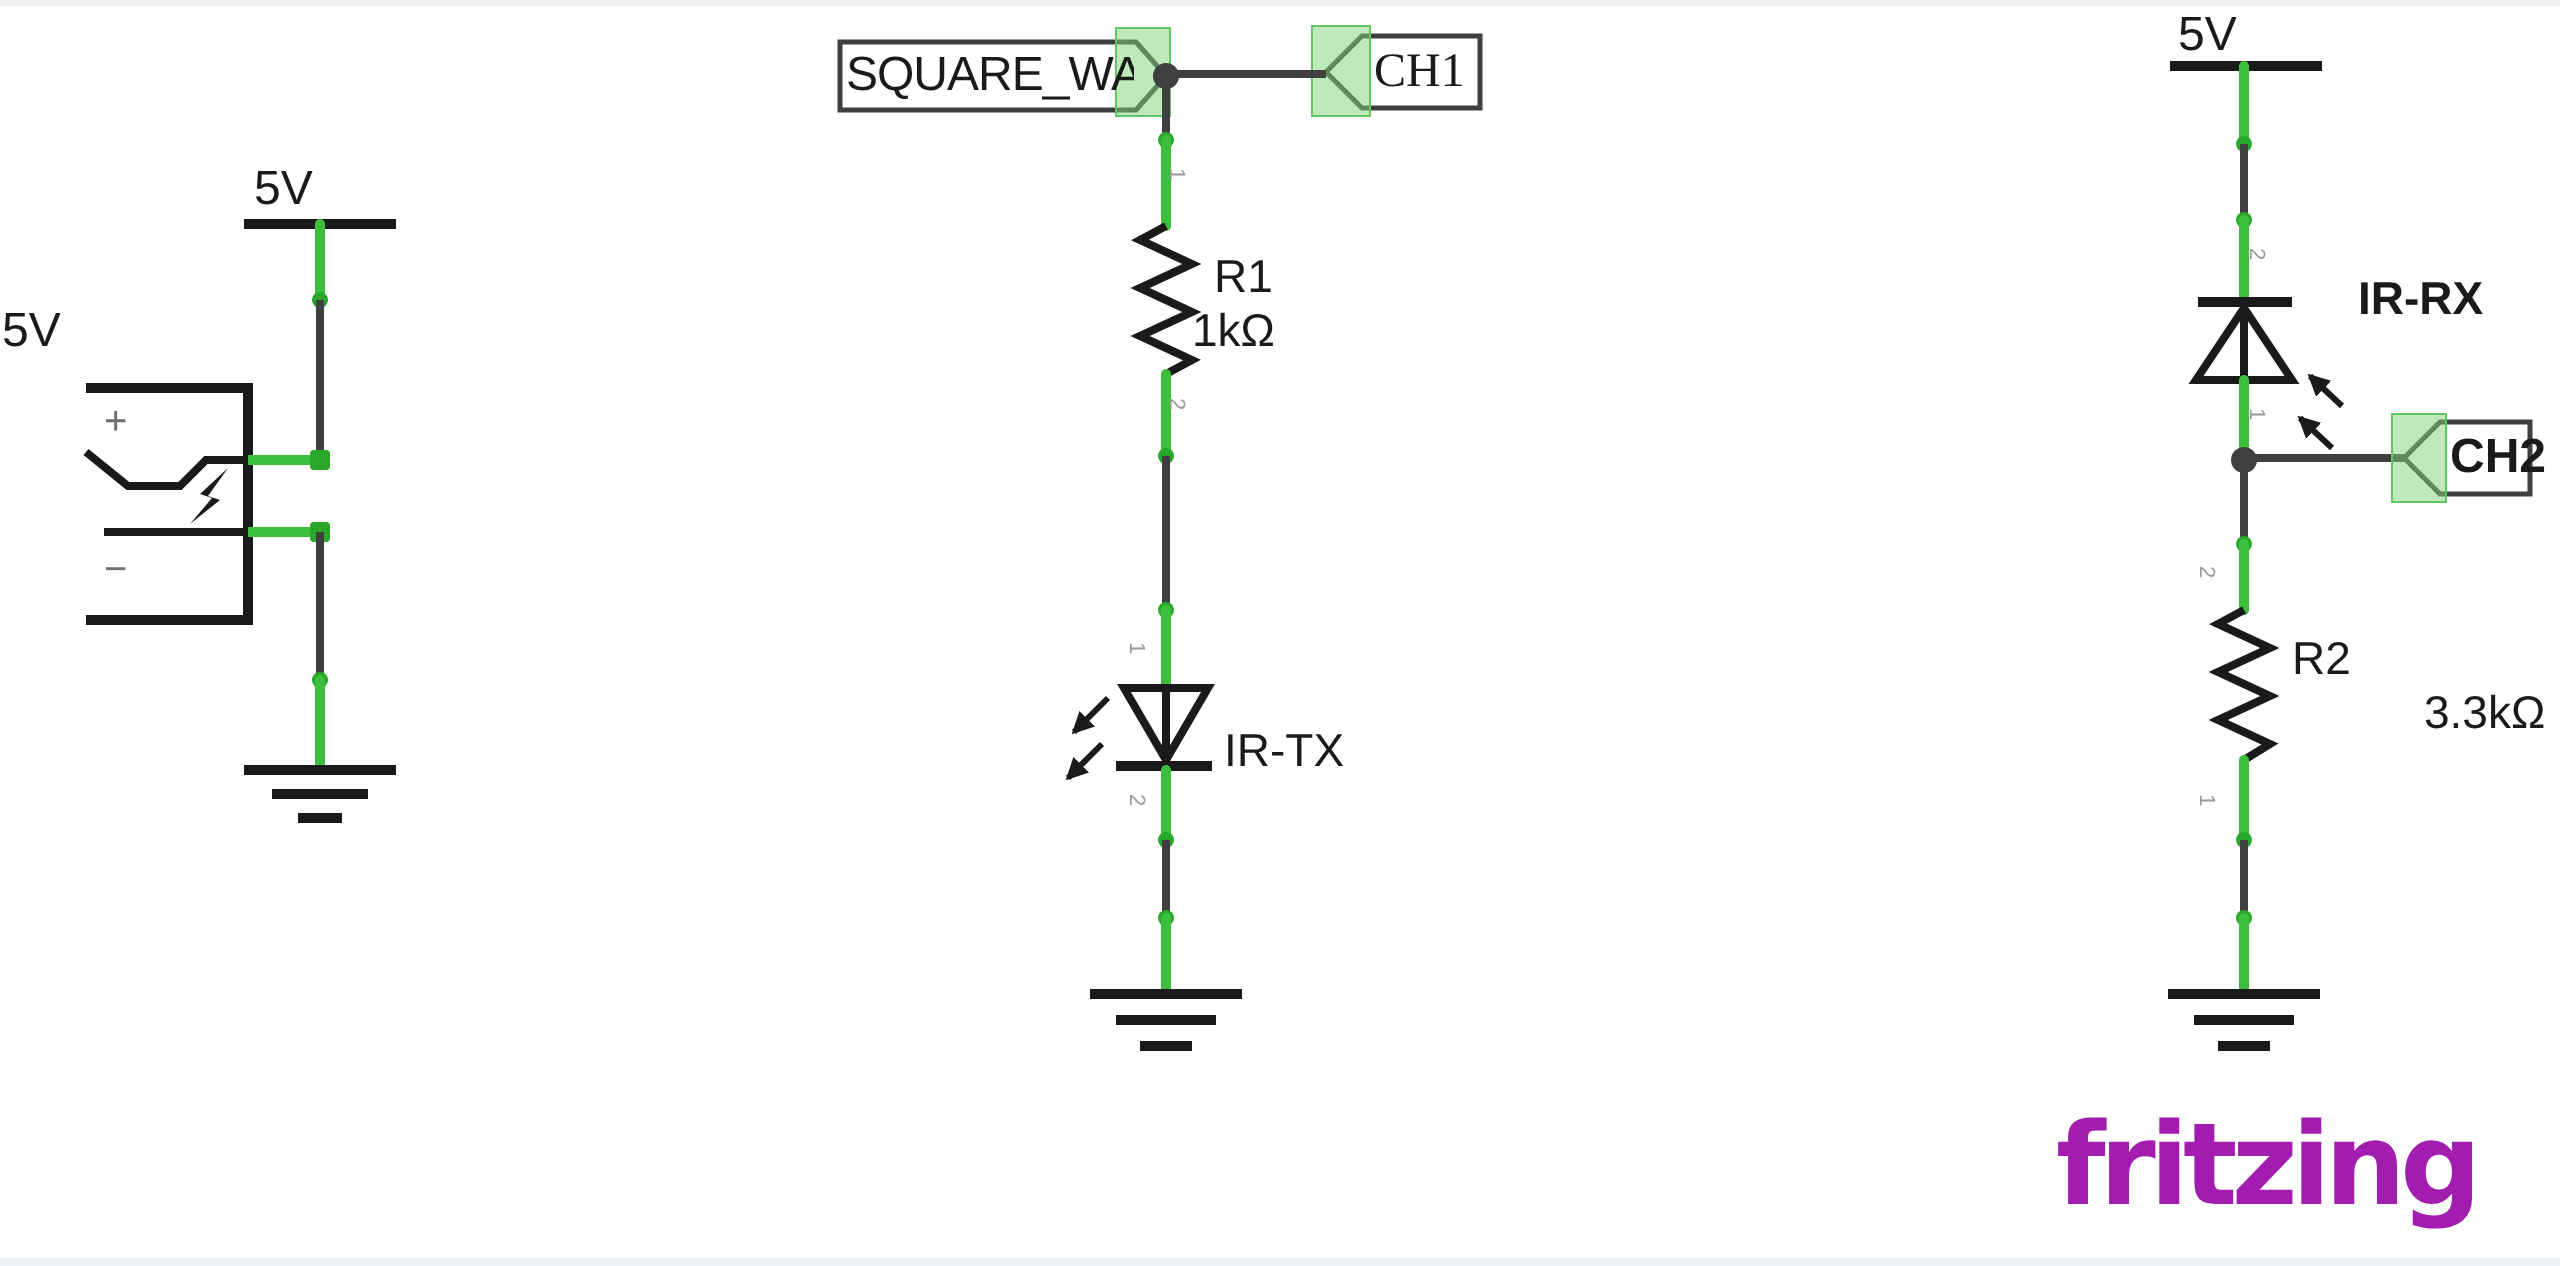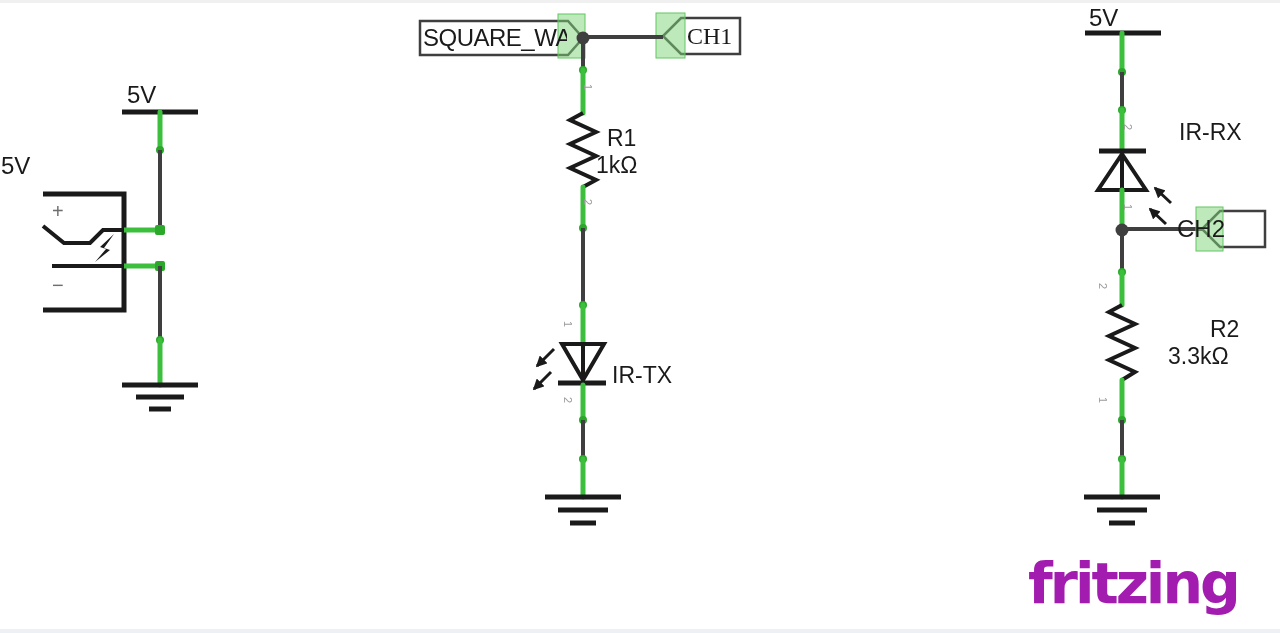--- a/index.html
+++ b/index.html
@@ -167,24 +167,24 @@
   <div class="pin-num" style="left:585px;top:81px;">1</div>
   <div class="lbl f23" style="left:607px;top:126px;">R1</div>
   <div class="lbl f23" style="left:596px;top:153px;">1kΩ</div>
   <div class="pin-num" style="left:585px;top:196px;">2</div>
   <div class="pin-num" style="left:565px;top:318px;">1</div>
   <div class="lbl f23" style="left:612px;top:339px;margin-top:24px;">IR-TX</div>
   <div class="pin-num" style="left:565px;top:394px;">2</div>
 
   <div class="lbl f24" style="left:1089px;top:5px;">5V</div>
   <div class="pin-num" style="left:1125px;top:121px;">2</div>
-  <div class="lbl f23" style="left:1179px;top:120px;">IR-RX</div>
+  <div class="lbl f23" style="left:1179px;top:137px;font-weight:bold;">IR-RX</div>
   <div class="pin-num" style="left:1125px;top:201px;">1</div>
-  <div class="lbl f24" style="left:1177px;top:216px;">CH2</div>
+  <div class="lbl f24" style="left:1225px;top:216px;font-weight:bold;">CH2</div>
   <div class="pin-num" style="left:1100px;top:280px;">2</div>
-  <div class="lbl f23" style="left:1210px;top:317px;">R2</div>
-  <div class="lbl f23" style="left:1168px;top:344px;">3.3kΩ</div>
+  <div class="lbl f23" style="left:1146px;top:317px;">R2</div>
+  <div class="lbl f23" style="left:1212px;top:344px;">3.3kΩ</div>
   <div class="pin-num" style="left:1100px;top:394px;">1</div>
 
   <div class="watermark">fritzing</div>
 
   <div class="edge-strip edge-bottom"></div>
 </div>
 
 </body></html>

